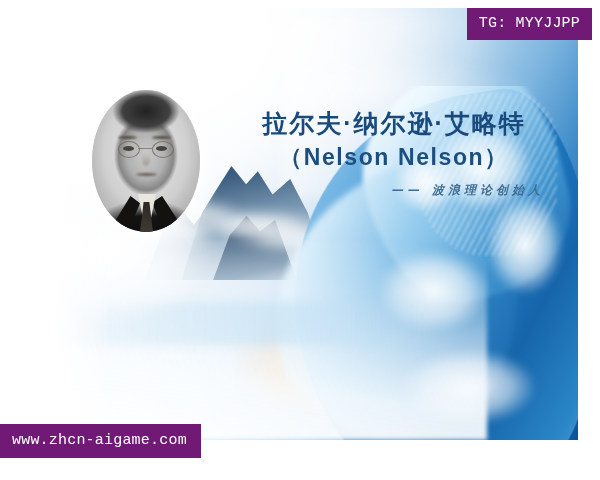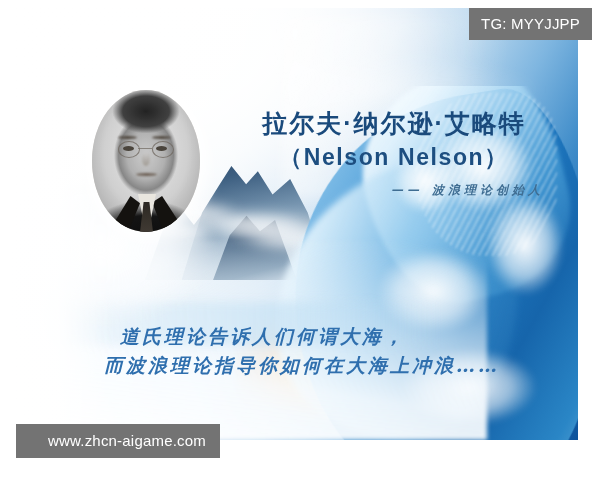--- a/index.html
+++ b/index.html
@@ -390,38 +390,37 @@
     letter-spacing: 3px;
     color: #2f6fae;
     line-height: 1.55;
     white-space: nowrap;
   }
   .quote-line.second { margin-left: -16px; }
 
   
   .badge {
     position: absolute;
-    background: #737373;
+    background: #701a75;
     color: #ffffff;
-    font-family: Liberation Sans, sans-serif;
+    font-family: Liberation Mono, monospace;
     font-size: 15px;
     letter-spacing: 0.2px;
     line-height: 1;
     padding: 8px 12px 9px 12px;
     white-space: nowrap;
   }
   .badge-tg {
     right: 8px;
     top: 8px;
   }
   .badge-url {
     left: 0px;
     bottom: 22px;
-    padding: 9px 14px 10px 32px;
-    margin-left: 16px;
+    padding: 9px 14px 10px 12px;
   }
 </style>
 </head>
 <body>
 
 <div class="poster">
 
   <div class="artwork">
 
     <div class="sky"></div>
@@ -476,23 +475,19 @@
       <div class="p-nose"></div>
       <div class="p-mouth"></div>
     </div>
 
     <div class="title-block">
       <div class="title-cn">拉尔夫·纳尔逊·艾略特</div>
       <div class="title-en">（Nelson Nelson）</div>
       <div class="subtitle">—— 波浪理论创始人</div>
     </div>
 
-    <div class="quote-block">
-      <div class="quote-line first">道氏理论告诉人们何谓大海，</div>
-      <div class="quote-line second">而波浪理论指导你如何在大海上冲浪……</div>
-    </div>
 
   </div>
 
   <div class="badge badge-tg">TG: MYYJJPP</div>
   <div class="badge badge-url">www.zhcn-aigame.com</div>
 
 </div>
 
 </body></html>

